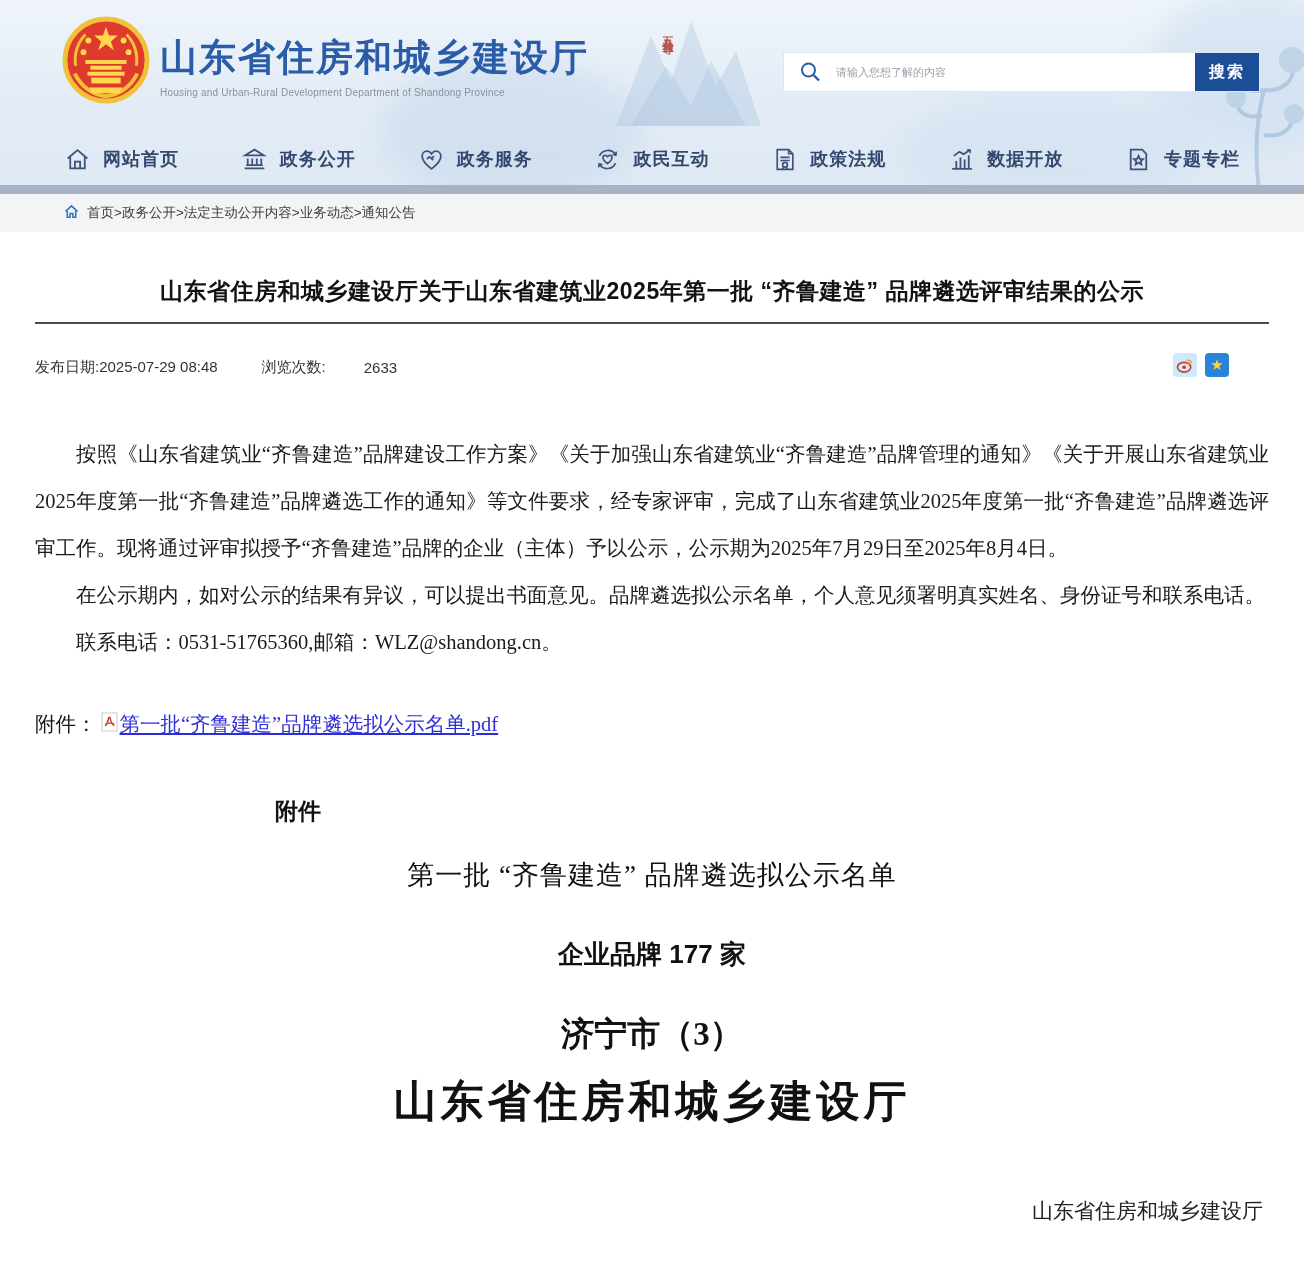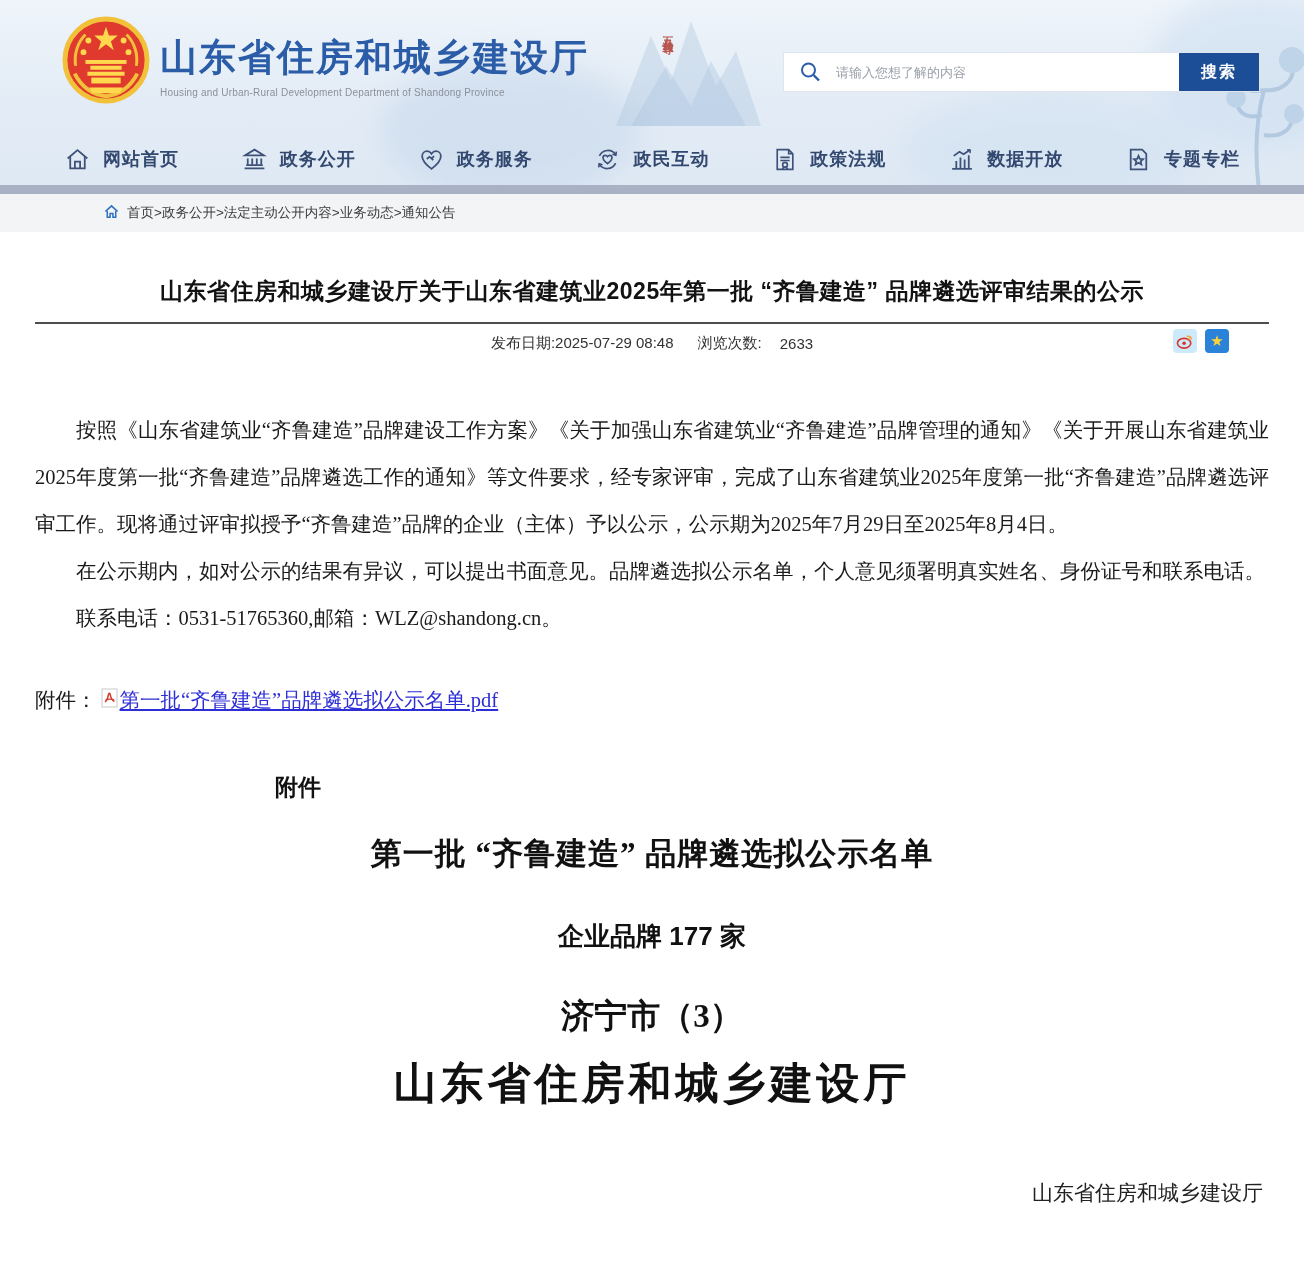--- a/index.html
+++ b/index.html
@@ -19,64 +19,64 @@
   .tree { position:absolute; right:0; top:40px; width:140px; height:150px; opacity:.5; pointer-events:none; }
 
   .logo { position:absolute; left:62px; top:15px; width:88px; height:90px; }
   .titles { position:absolute; left:160px; top:33px; }
   .site-title { font-size:37px; font-weight:bold; color:#2b5ca8; letter-spacing:2px; }
   .site-sub { margin-top:4px; font-size:10px; color:#8b9099; letter-spacing:.2px; }
 
   .search { position:absolute; left:783px; top:52px; width:477px; height:40px; display:flex;
     background:#fff; border:1px solid #dfe5ec; }
   .search .mag { width:52px; display:flex; align-items:center; justify-content:center; }
-  .search input { flex:1; border:none; outline:none; font-size:13px; color:#c2410c; background:transparent; }
+  .search input { flex:1; border:none; outline:none; font-size:11px; color:#c2410c; background:transparent;font-family:Liberation Serif, serif; }
   .search input::placeholder { color:#9aa0a8; }
-  .search .btn { width:80px; background:#1b4e96; color:#fff; font-size:16px; font-weight:bold;
+  .search .btn { width:64px; background:#1b4e96; color:#fff; font-size:16px; font-weight:bold;
     border:none; letter-spacing:2px; cursor:pointer; }
 
   .nav { position:absolute; left:0; top:133px; width:100%; height:52px; display:flex;
     align-items:center; justify-content:space-between; padding:0 64px; }
   .nav-item { display:flex; align-items:center; gap:12px; cursor:pointer; }
   .nav-item svg { display:block; }
   .nav-label { font-size:18px; font-weight:bold; color:#33486f; letter-spacing:1px; }
 
   .strip { height:9px; background:#a9b2c5; }
 
   
-  .breadcrumb { height:38px; background:#f3f4f6; display:flex; align-items:center; padding-left:104px; gap:8px; }
+  .breadcrumb { height:38px; background:#f3f4f6; display:flex; align-items:center; padding-left:64px; gap:8px; }
   .breadcrumb .txt { font-size:13.5px; color:#3c3c3c; }
 
   
   .content { padding:0 35px; background:#fff; }
   .art-title { margin-top:44px; text-align:center; font-size:23px; font-weight:bold; color:#121212;
     letter-spacing:.5px; }
   .rule { margin-top:15px; border-top:2px solid #4d4d4d; }
-  .meta { position:relative; margin-top:3px; height:32px; display:flex; align-items:center;
-    justify-content:center; gap:24px; font-size:15px; color:#333; }
+  .meta { position:relative; margin-top:27px; height:32px; display:flex; align-items:center;
+    gap:44px; font-size:15px; color:#333; }
   .meta .views-val { margin-left:-6px; }
   .share { position:absolute; right:40px; top:2px; display:flex; gap:8px; }
   .share .sq { width:24px; height:24px; border-radius:4px; display:flex; align-items:center;
     justify-content:center; cursor:pointer; }
   .weibo { background:#cdeafa; }
   .qzone { background:#2b82d9; color:#ffd337; font-size:15px; }
 
   .body-text { margin-top:48px; font-family:"Liberation Serif","DejaVu Serif",serif;
     font-size:20.5px; color:#1a1a1a; line-height:47px; text-align:justify; }
   .body-text p { text-indent:2em; }
 
   .attach { margin-top:44px; display:flex; align-items:center;
     font-family:"Liberation Serif","DejaVu Serif",serif; font-size:20.5px; color:#1a1a1a;text-align:center; }
   .attach a { color:#2e2ed6; text-decoration:underline; display:inline-flex; align-items:center; }
   .pdf-ic { margin:0 2px 0 4px; }
 
   
   .pv { font-family:"Liberation Serif","DejaVu Serif",serif; color:#111; }
   .pv-head { margin:58px 0 0 240px; font-size:23px; font-weight:bold; }
-  .pv-title { margin-top:30px; text-align:center; font-size:31px; font-weight:bold; letter-spacing:1px; }
+  .pv-title { margin-top:30px; text-align:center; font-size:27px; font-weight:normal; letter-spacing:1px; }
   .pv-sub { margin-top:44px; text-align:center; font-size:26px; font-weight:600;
     font-family:"Liberation Sans","DejaVu Sans",sans-serif; }
   .pv-city { margin-top:40px; text-align:center; font-size:33px; font-weight:bold; }
   .pv-co { margin-top:16px; text-align:center; font-size:43px; font-weight:600; letter-spacing:4px; }
 
   .footer { margin-top:66px; padding-right:6px; text-align:right;
     font-family:"Liberation Serif","DejaVu Serif",serif; font-size:21px; color:#222; }
 </style>
 </head>
 <body>

